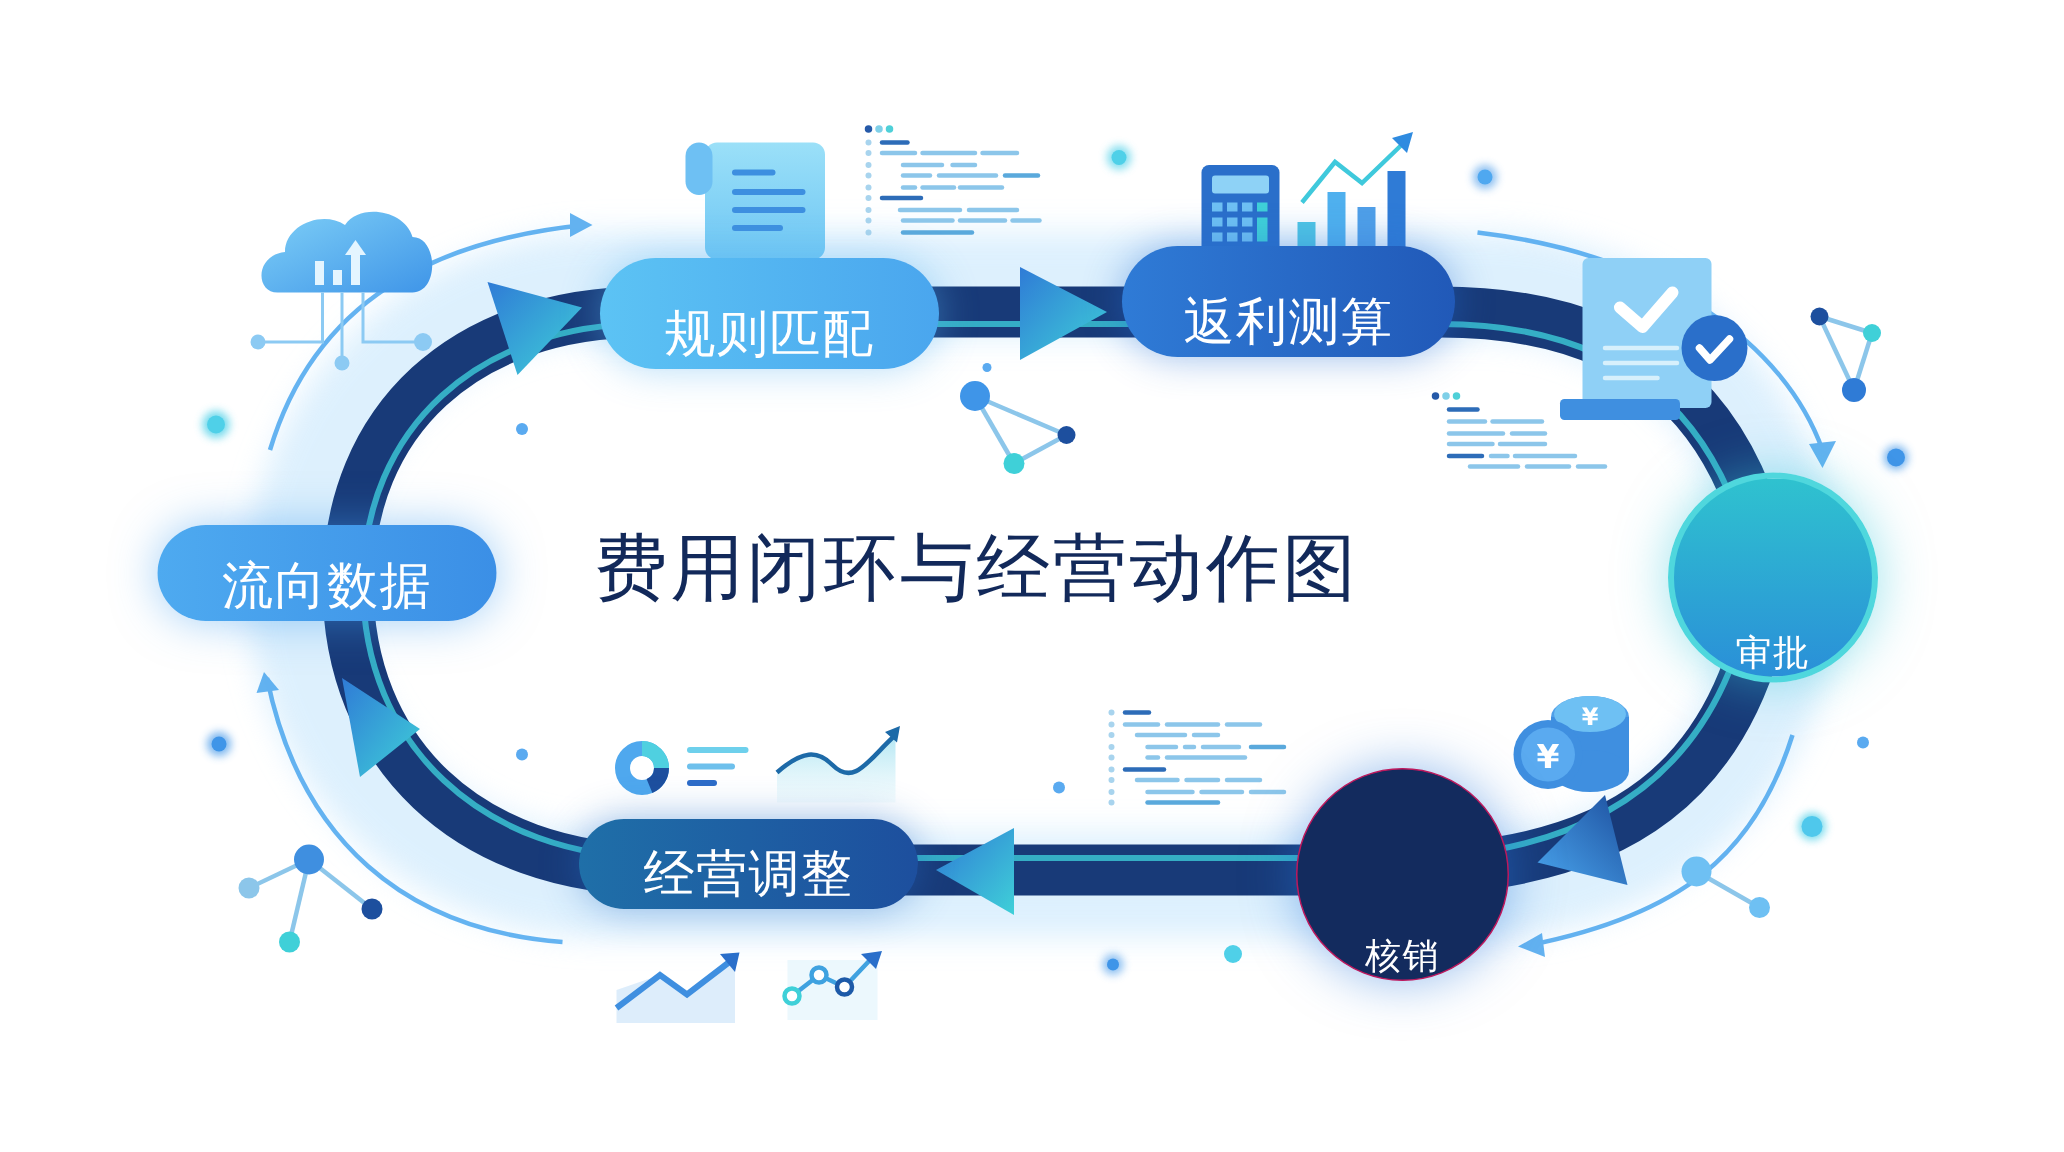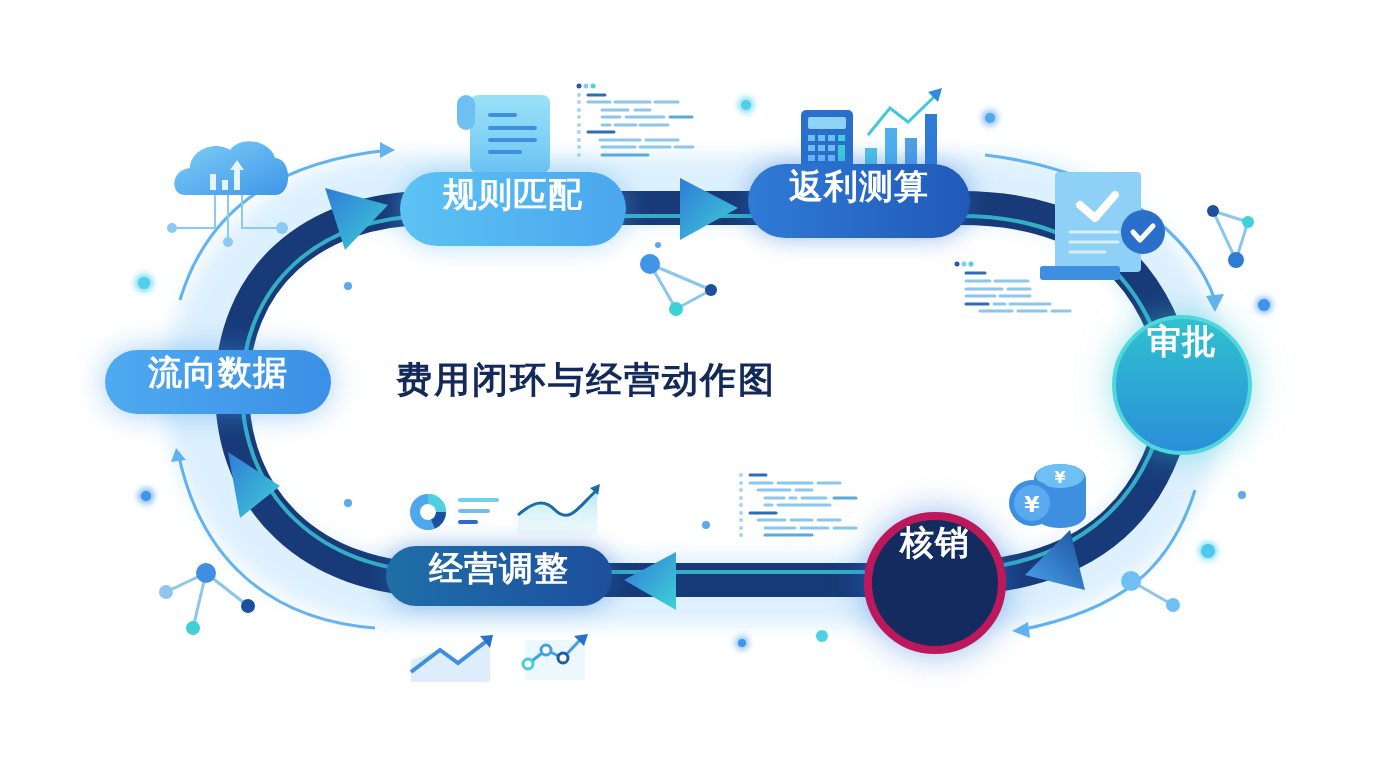--- a/index.html
+++ b/index.html
@@ -4,48 +4,48 @@
 <style>
   html, body { margin: 0; padding: 0; }
   body {
     width: 1376px; height: 768px; overflow: hidden; position: relative;
     background: #ffffff;
     font-family: "DejaVu Sans", "Liberation Sans", sans-serif;
   }
   .canvas { position: absolute; left: 0; top: 0; width: 1376px; height: 768px; }
   svg.bg { position: absolute; left: 0; top: 0; }
   .node {
-    position: absolute; display: flex; align-items: flex-start; justify-content: center;
-    color: #ffffff; font-weight: bold; letter-spacing: 1px;
+    position: absolute; display: flex; align-items: flex-end; justify-content: center;
+    color: #ffffff; font-weight: normal; letter-spacing: 1px;
     box-sizing: border-box; white-space: nowrap;
   }
   .pill { border-radius: 40px; height: 74px; font-size: 34px; }
-  .circle { border-radius: 50%; font-size: 34px; }
+  .circle { border-radius: 50%; font-size: 24px; }
   #node-rule { left: 400px; top: 172px; width: 226px;
     background: linear-gradient(90deg, #5cc3f4 0%, #4aa6ee 100%);
     box-shadow: 0 0 26px rgba(90,180,240,0.45); }
   #node-calc { left: 748px; top: 164px; width: 222px;
     background: linear-gradient(90deg, #2f7bd6 0%, #2159b8 100%);
     box-shadow: 0 0 26px rgba(40,110,210,0.45); }
   #node-flow { left: 105px; top: 350px; width: 226px; height: 64px;
     background: linear-gradient(90deg, #4eaaf0 0%, #3b8fe6 100%);
     box-shadow: 0 0 30px rgba(70,160,240,0.5); }
   #node-approve { left: 1112px; top: 315px; width: 140px; height: 140px;
     background: linear-gradient(180deg, #2fc2cf 0%, #2a8fd8 100%);
     border: 4px solid #4fd7dd;
     box-shadow: 0 0 34px rgba(60,200,220,0.5); }
   #node-writeoff { left: 864px; top: 512px; width: 142px; height: 142px;
-    background: #132b5e; border: 8px solid #be185d;
+    background: #132b5e; border: 1px solid #be185d;
     box-shadow: 0 0 34px rgba(40,120,220,0.5); }
   #node-adjust { left: 386px; top: 546px; width: 226px; height: 60px;
     background: linear-gradient(90deg, #1f6fa8 0%, #1d4f9e 100%);
     box-shadow: 0 0 26px rgba(40,110,200,0.45); }
   .title {
-    position: absolute; left: 396px; top: 356px; width: 600px;
-    font-size: 36px; font-weight: bold; color: #12295a; letter-spacing: 2px;
+    position: absolute; left: 396px; top: 346px; width: 600px;
+    font-size: 49px; font-weight: normal; color: #12295a; letter-spacing: 2px;
     white-space: nowrap;
   }
 </style>
 </head>
 <body>
 
 <div class="canvas">
   <svg class="bg" width="1376" height="768" viewBox="0 0 1376 768">
     <defs>
       <radialGradient id="glow" cx="50%" cy="50%" r="50%">

